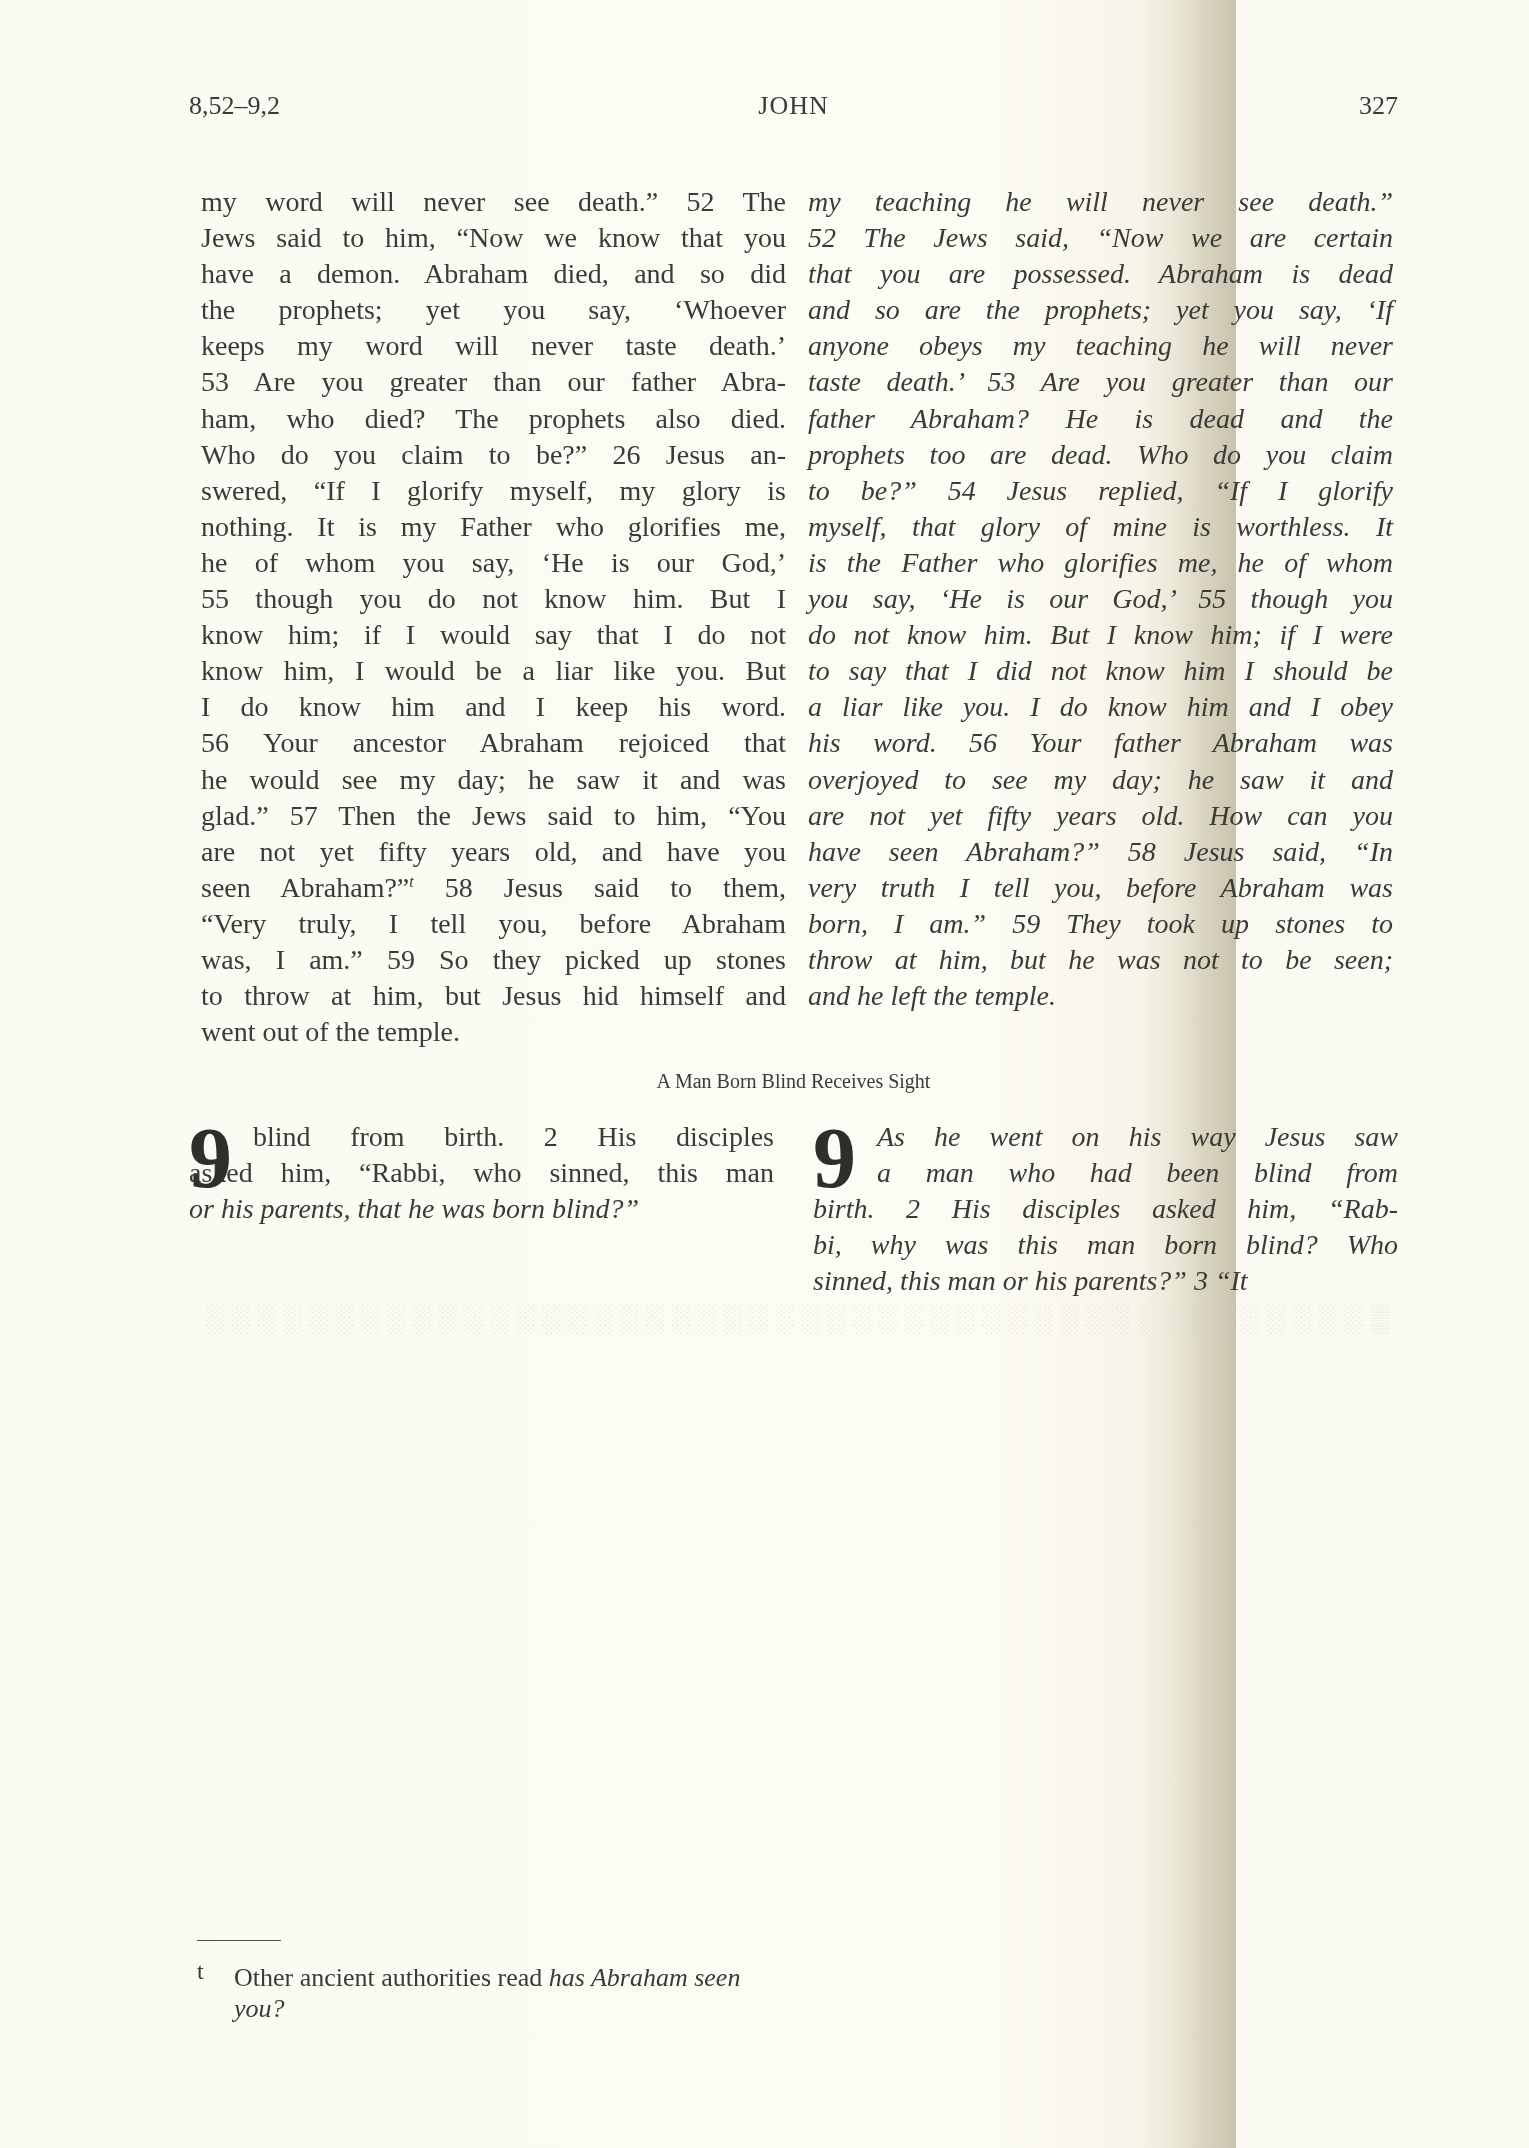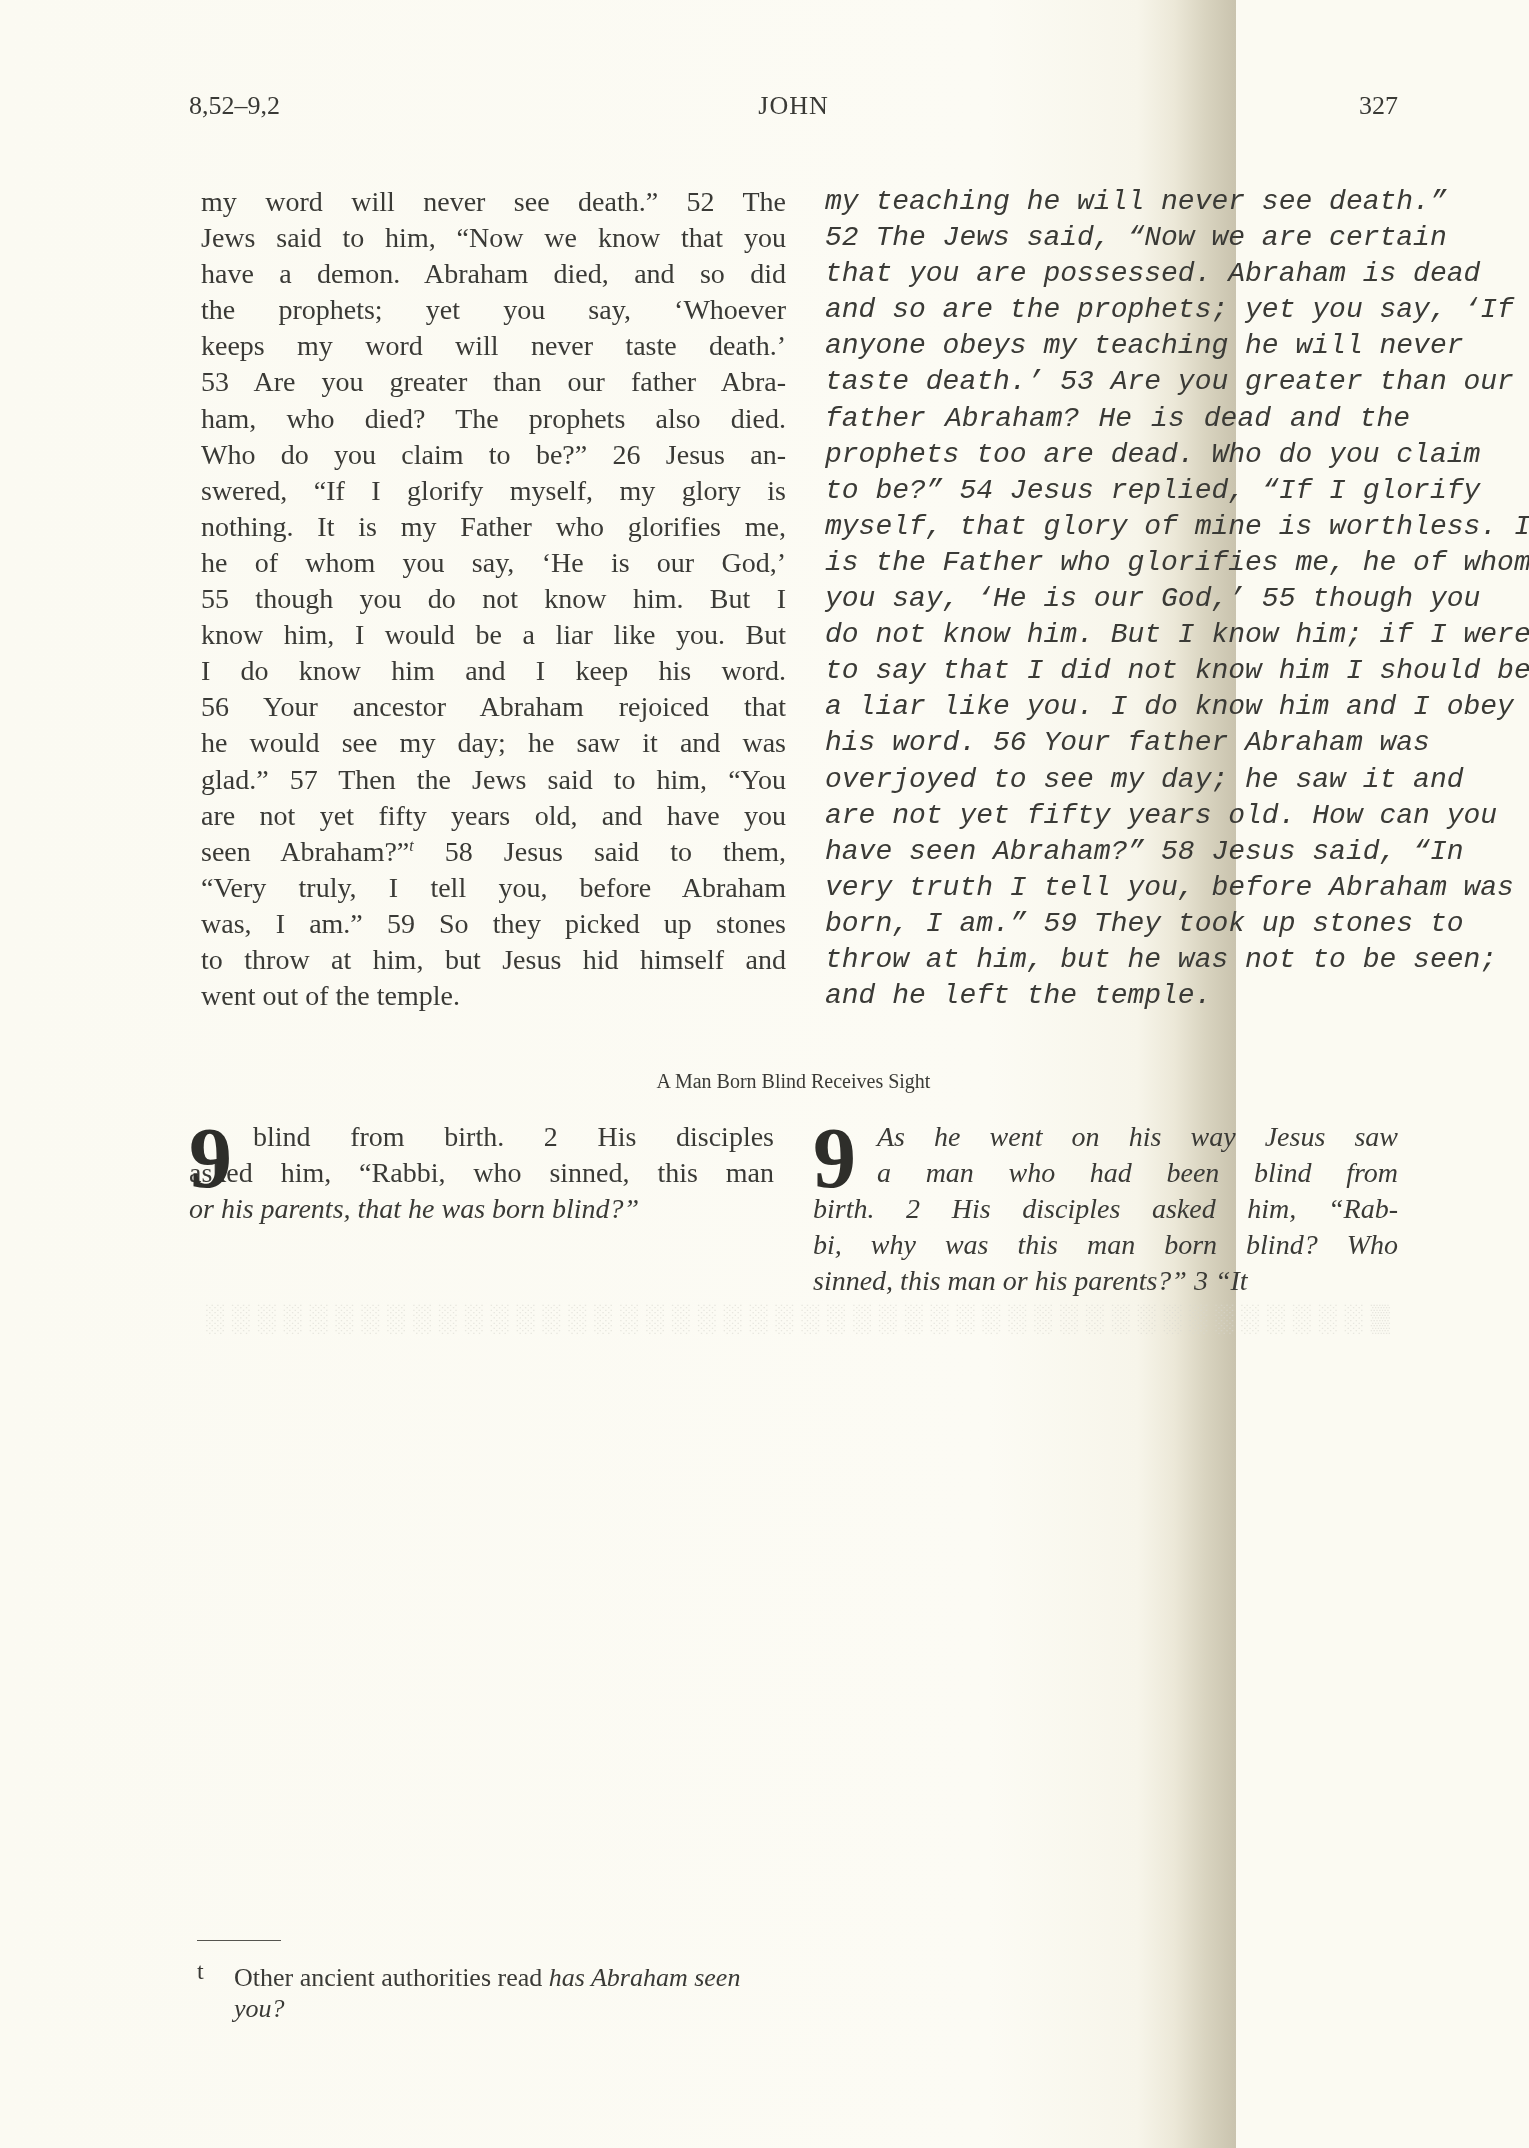--- a/index.html
+++ b/index.html
@@ -28,21 +28,21 @@
   .rh-right { position: absolute; right: 0; top: 0; }
 
   .col {
     position: absolute; width: 585px;
     font-size: 28px; line-height: 36.1px;
     text-align: justify; text-align-last: auto;
   }
   .col .line { display: block; white-space: nowrap; text-align: justify; text-align-last: justify; height: 36.1px; }
   .col .line.last { text-align-last: left; }
   .col-left { left: 201px; top: 184px; }
-  .col-right { left: 825px; top: 184px; font-style: italic; font-family: Liberation Mono, monospace; }
+  .col-right { left: 808px; top: 184px; font-style: italic; }
 
   .section-heading {
     position: absolute; top: 1063px; left: 189px; width: 1209px; text-align: center;
     font-size: 20px; line-height: 36px;
   }
   .chapter-block { position: absolute; top: 1119px; width: 585px; font-size: 28px; line-height: 36.1px; }
   .chapter-block.left { left: 189px; }
   .chapter-block.right { left: 813px; font-style: italic; }
   .dropcap {
     position: absolute; left: 0; top: 4px;
@@ -81,20 +81,21 @@
     <span class="line">have a demon. Abraham died, and so did</span>
     <span class="line">the prophets; yet you say, ‘Whoever</span>
     <span class="line">keeps my word will never taste death.’</span>
     <span class="line">53 Are you greater than our father Abra-</span>
     <span class="line">ham, who died? The prophets also died.</span>
     <span class="line">Who do you claim to be?” 26 Jesus an-</span>
     <span class="line">swered, “If I glorify myself, my glory is</span>
     <span class="line">nothing. It is my Father who glorifies me,</span>
     <span class="line">he of whom you say, ‘He is our God,’</span>
     <span class="line">55 though you do not know him. But I</span>
+    <span class="line">know him; if I would say that I do not</span>
     <span class="line">know him, I would be a liar like you. But</span>
     <span class="line">I do know him and I keep his word.</span>
     <span class="line">56 Your ancestor Abraham rejoiced that</span>
     <span class="line">he would see my day; he saw it and was</span>
     <span class="line">glad.” 57 Then the Jews said to him, “You</span>
     <span class="line">are not yet fifty years old, and have you</span>
     <span class="line"><span>seen Abraham?”</span><sup class="fnref">t</sup><span> 58 Jesus said to them,</span></span>
     <span class="line">“Very truly, I tell you, before Abraham</span>
     <span class="line">was, I am.” 59 So they picked up stones</span>
     <span class="line">to throw at him, but Jesus hid himself and</span>

